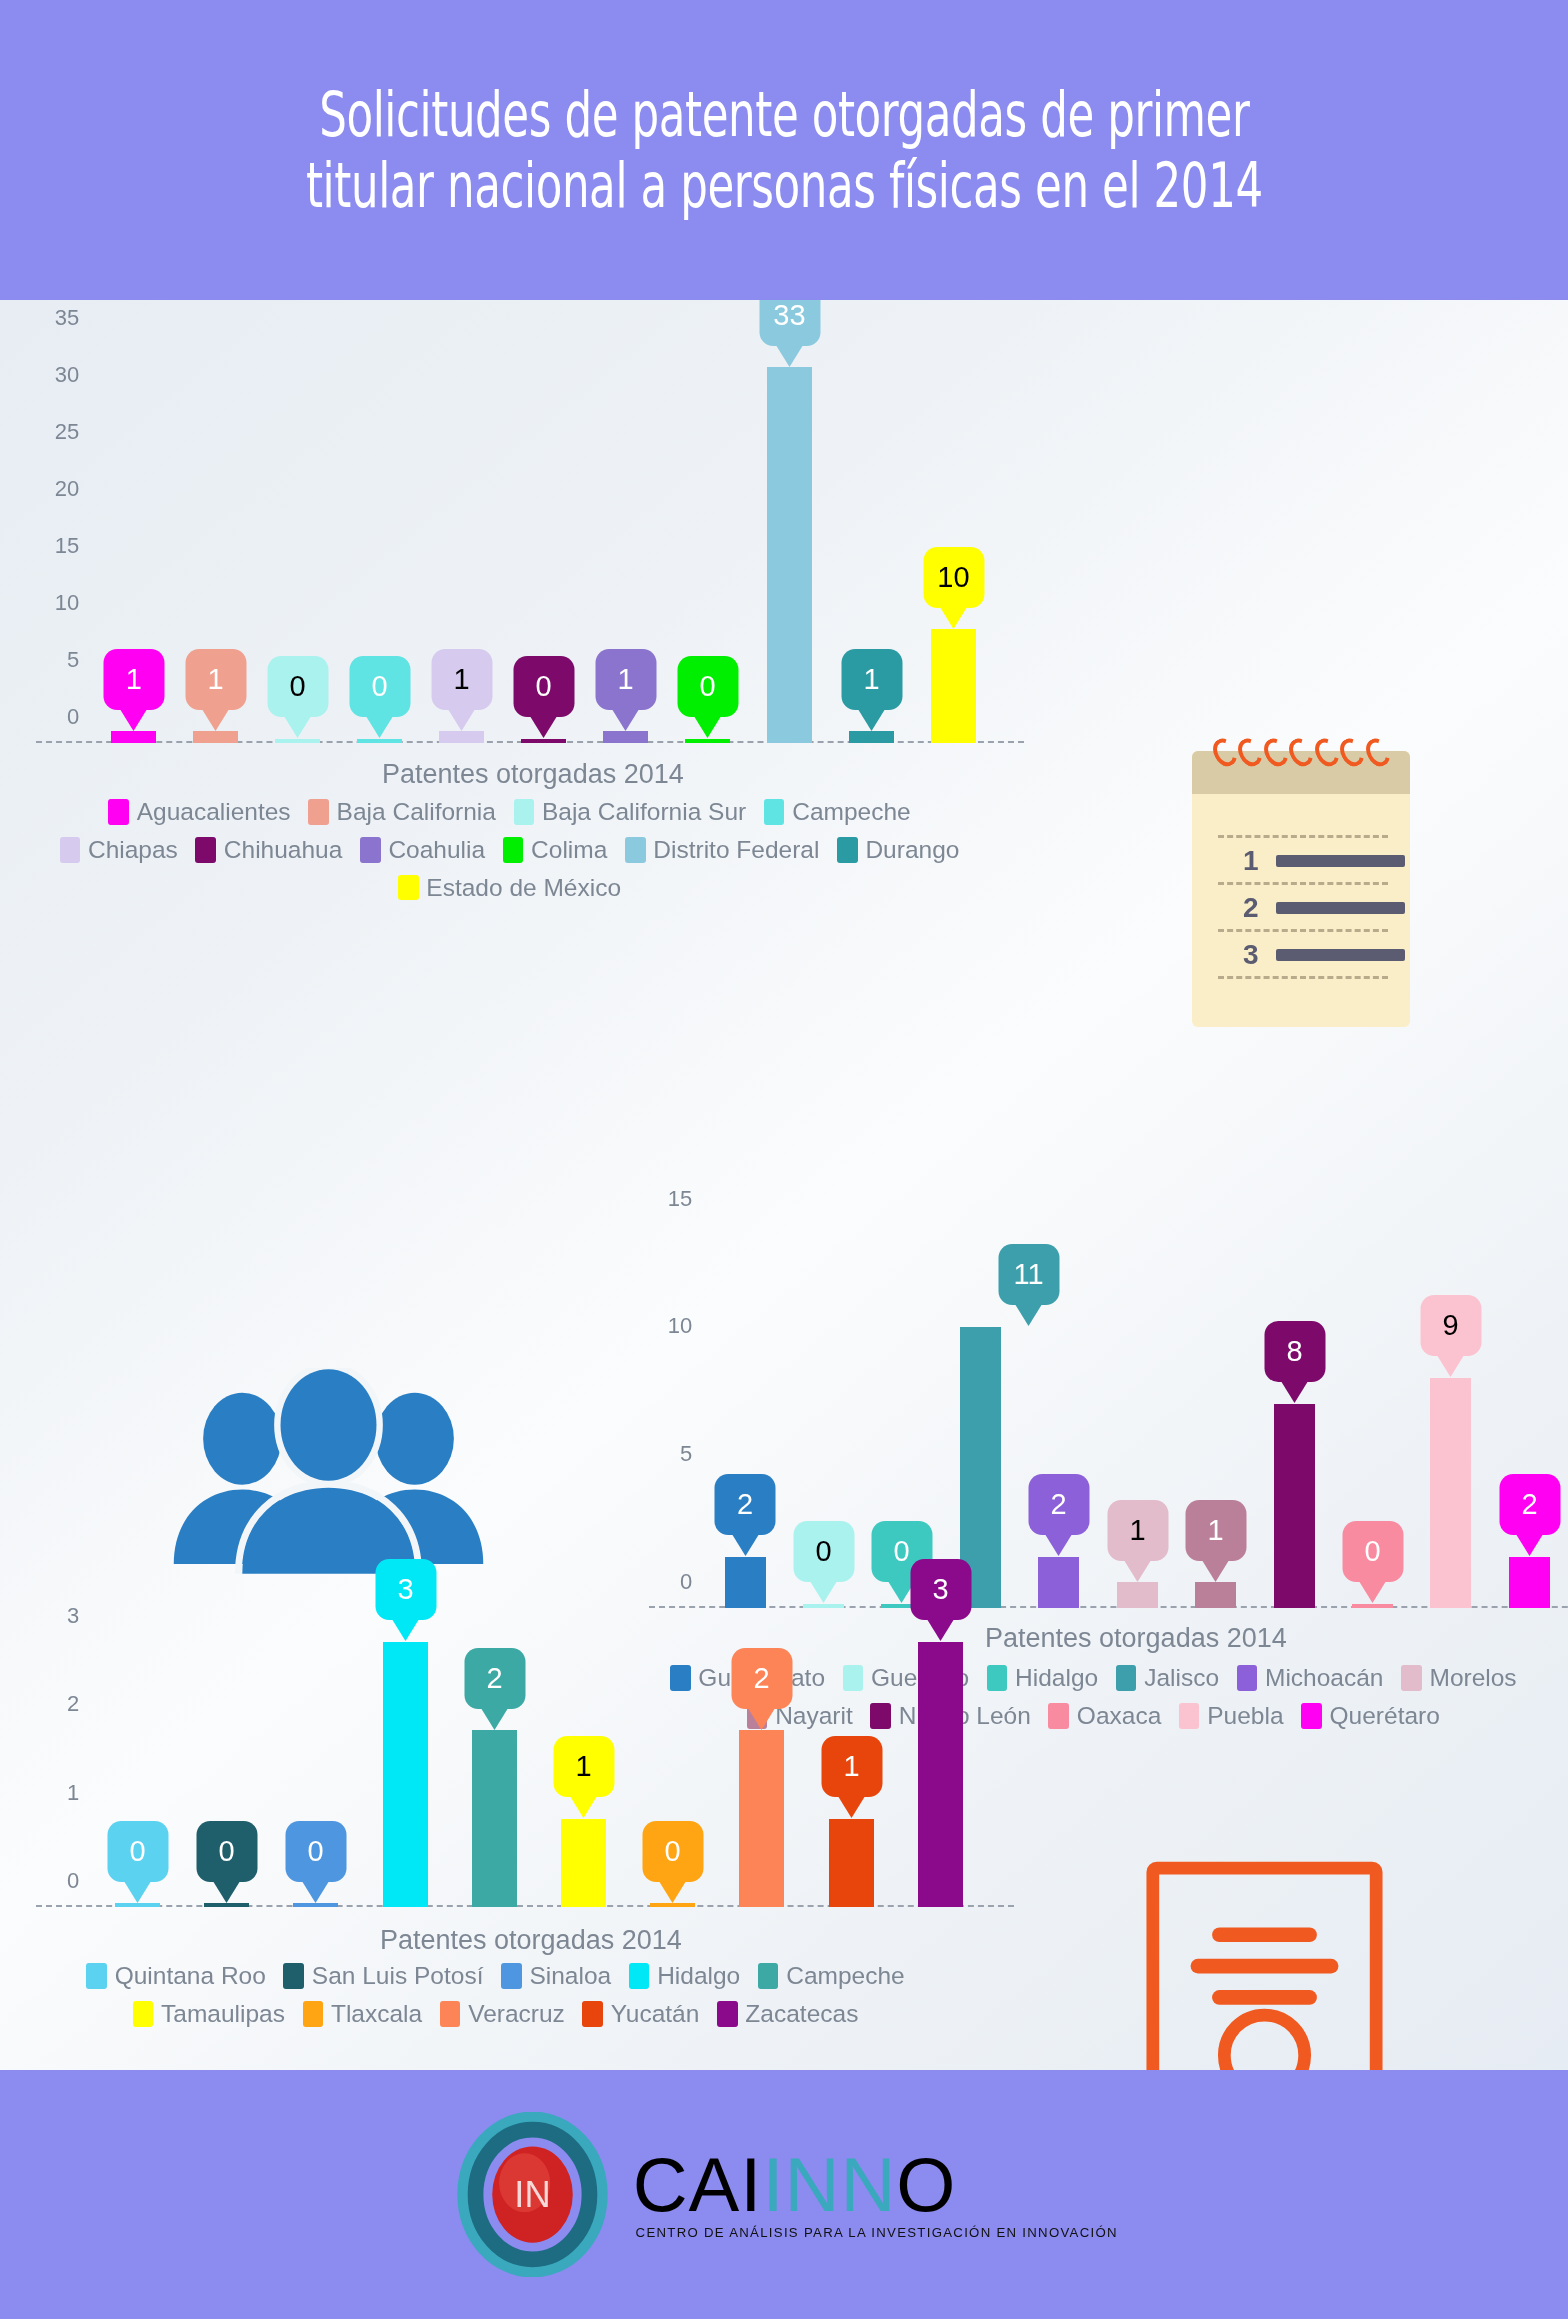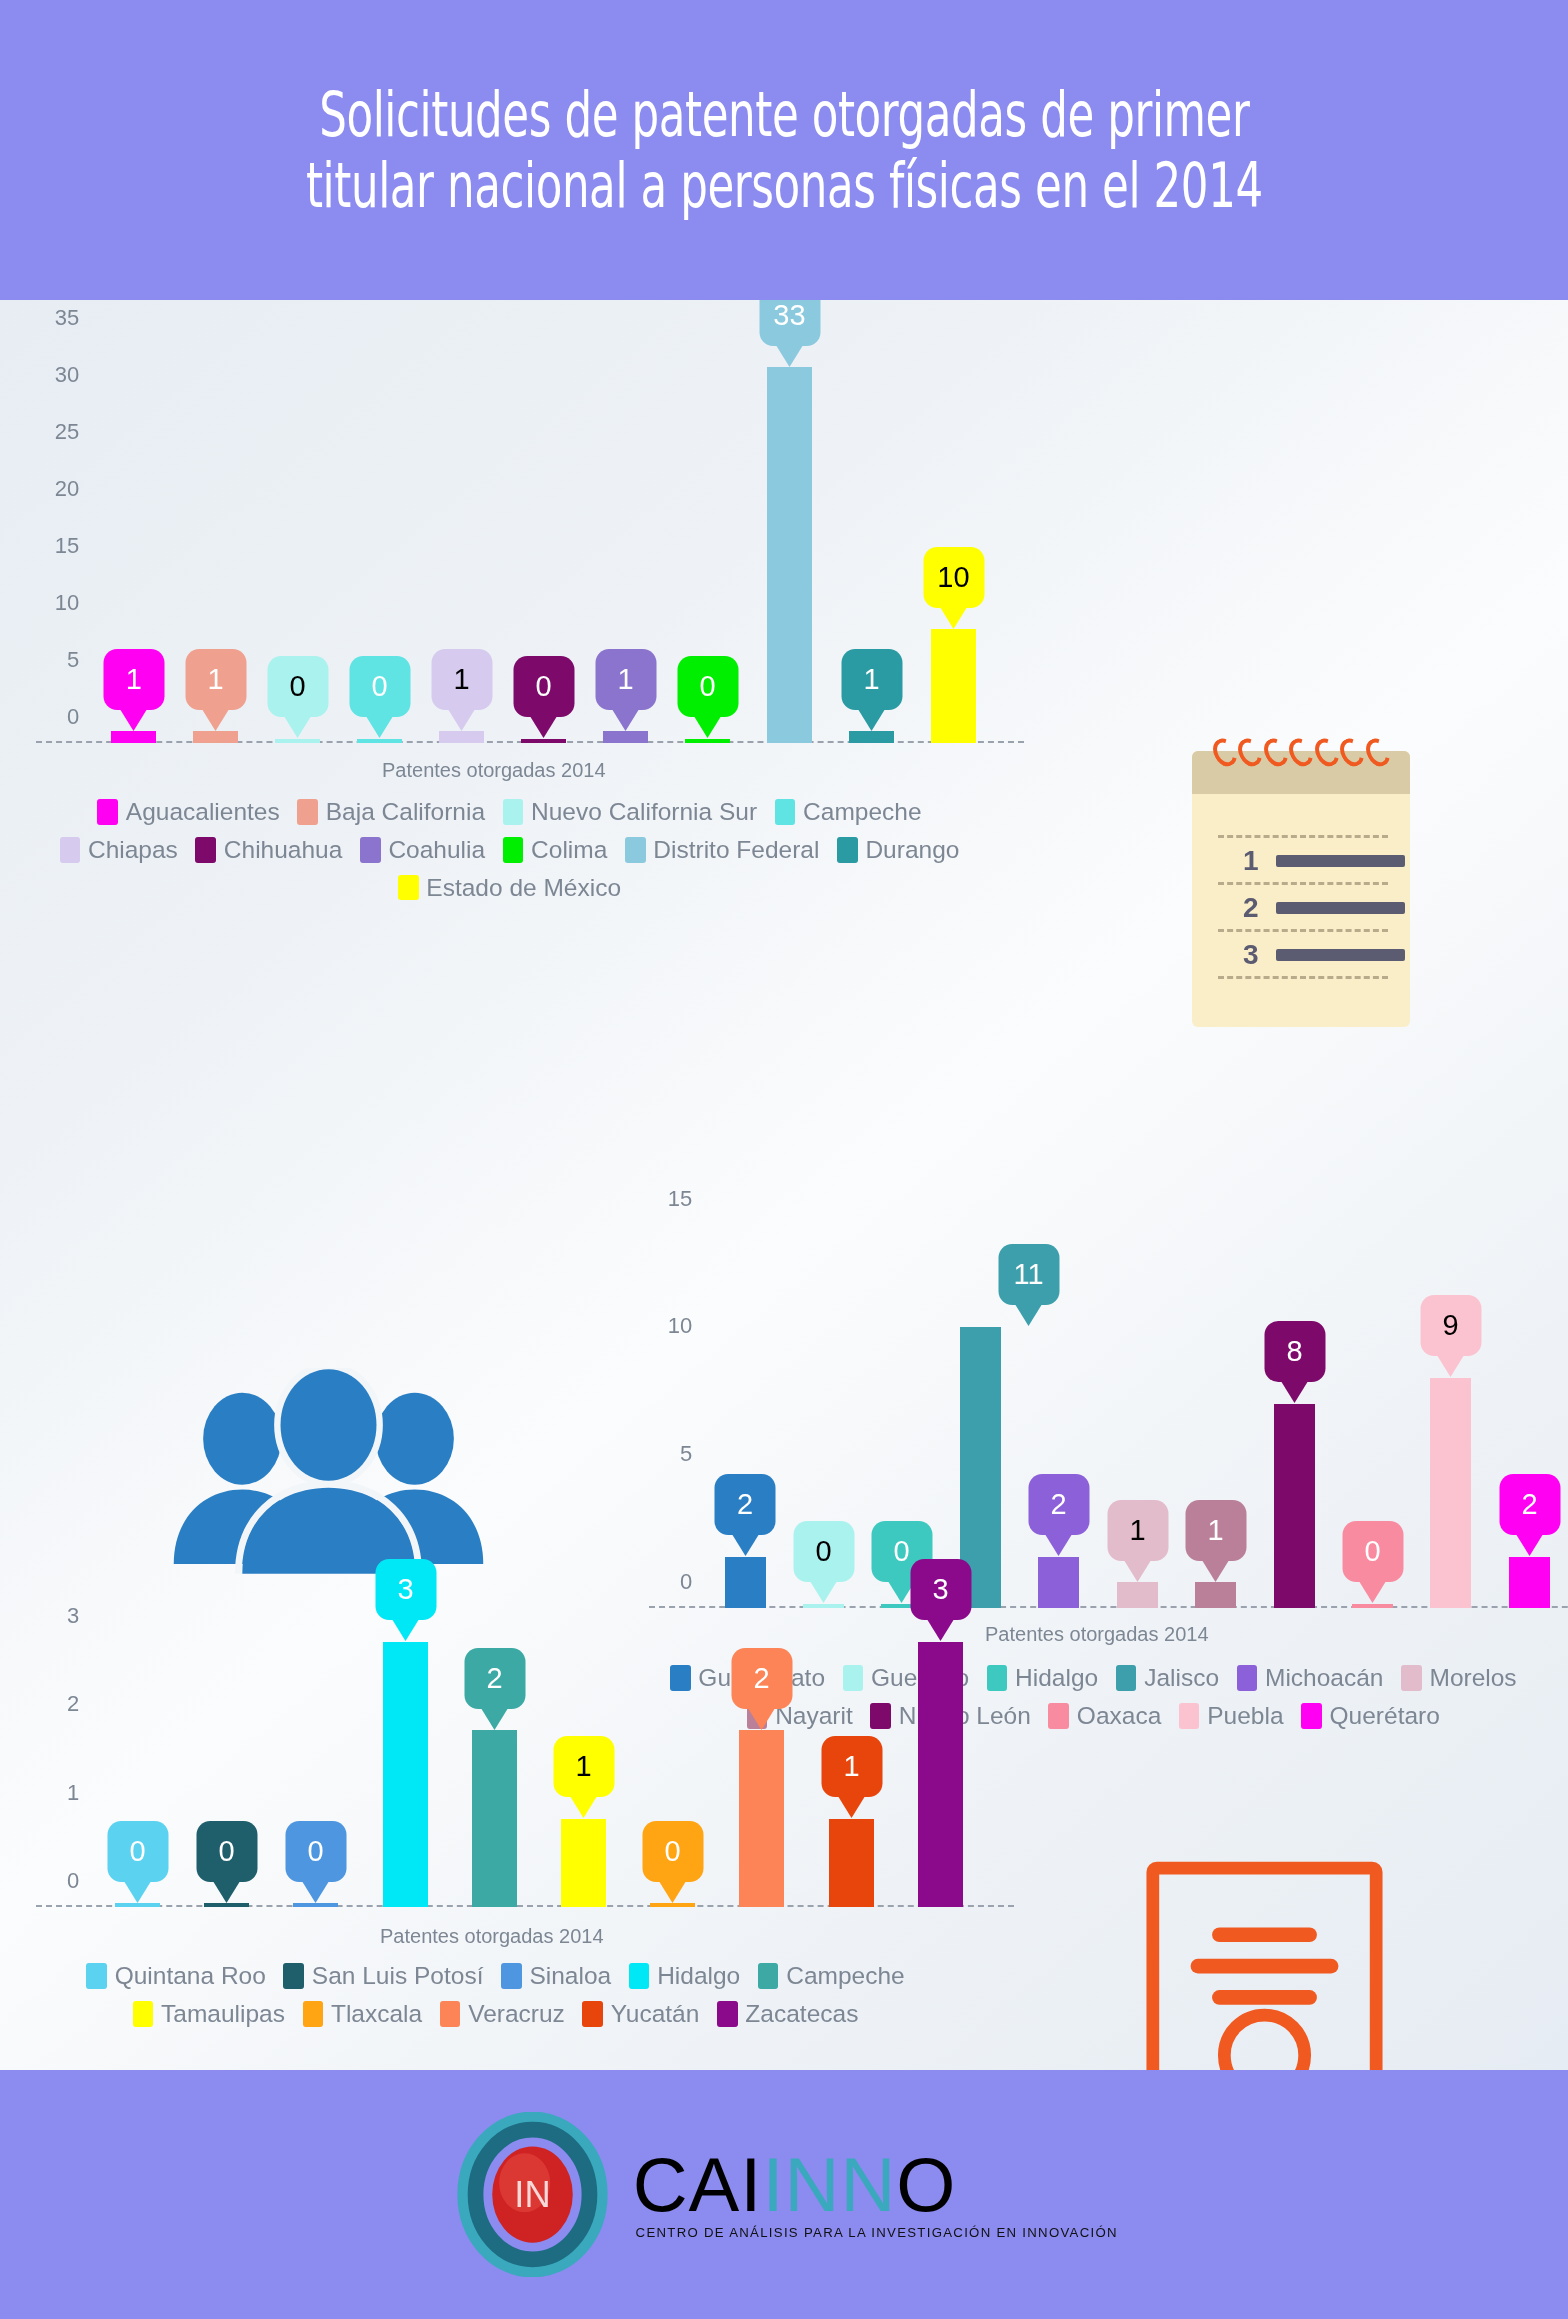--- a/index.html
+++ b/index.html
@@ -65,21 +65,21 @@
     position:absolute; left:0; right:0; height:0;
     border-top:2.9px dashed #9aa3ad;
   }
   .ytick {
     position:absolute; right:100%; margin-right:13.7px;
     transform:translateY(-50%);
     font-size:22px; color:#7d8794; white-space:nowrap;
   }
   .xlabel {
     position:absolute;
-    font-size:20px; color:#7d8794; white-space:nowrap;
+    font-size:27px; color:#7d8794; white-space:nowrap;
   }
   .bar { position:absolute; bottom:0; }
   .bar-rect { position:absolute; bottom:0; left:0; right:0; }
   .pin {
     position:absolute; left:50%; transform:translateX(-50%);
     width:61px; border-radius:13.7px;
     display:flex; align-items:center; justify-content:center;
   }
   .pin-body { height:61px; width:100%; display:flex; align-items:center; justify-content:center;
               border-radius:13.7px; font-size:29px; line-height:1; }
@@ -223,21 +223,21 @@
         <div class="lg-item">
           <span class="lg-swatch" style="background: rgb(255, 0, 242);"></span>
           <span class="lg-label">Aguacalientes</span>
         </div>
         <div class="lg-item">
           <span class="lg-swatch" style="background: rgb(240, 160, 143);"></span>
           <span class="lg-label">Baja California</span>
         </div>
         <div class="lg-item">
           <span class="lg-swatch" style="background: rgb(170, 242, 238);"></span>
-          <span class="lg-label">Nuevo California Sur</span>
+          <span class="lg-label">Baja California Sur</span>
         </div>
         <div class="lg-item">
           <span class="lg-swatch" style="background: rgb(95, 227, 227);"></span>
           <span class="lg-label">Campeche</span>
         </div>
         <div class="lg-item">
           <span class="lg-swatch" style="background: rgb(214, 203, 238);"></span>
           <span class="lg-label">Chiapas</span>
         </div>
         <div class="lg-item">

